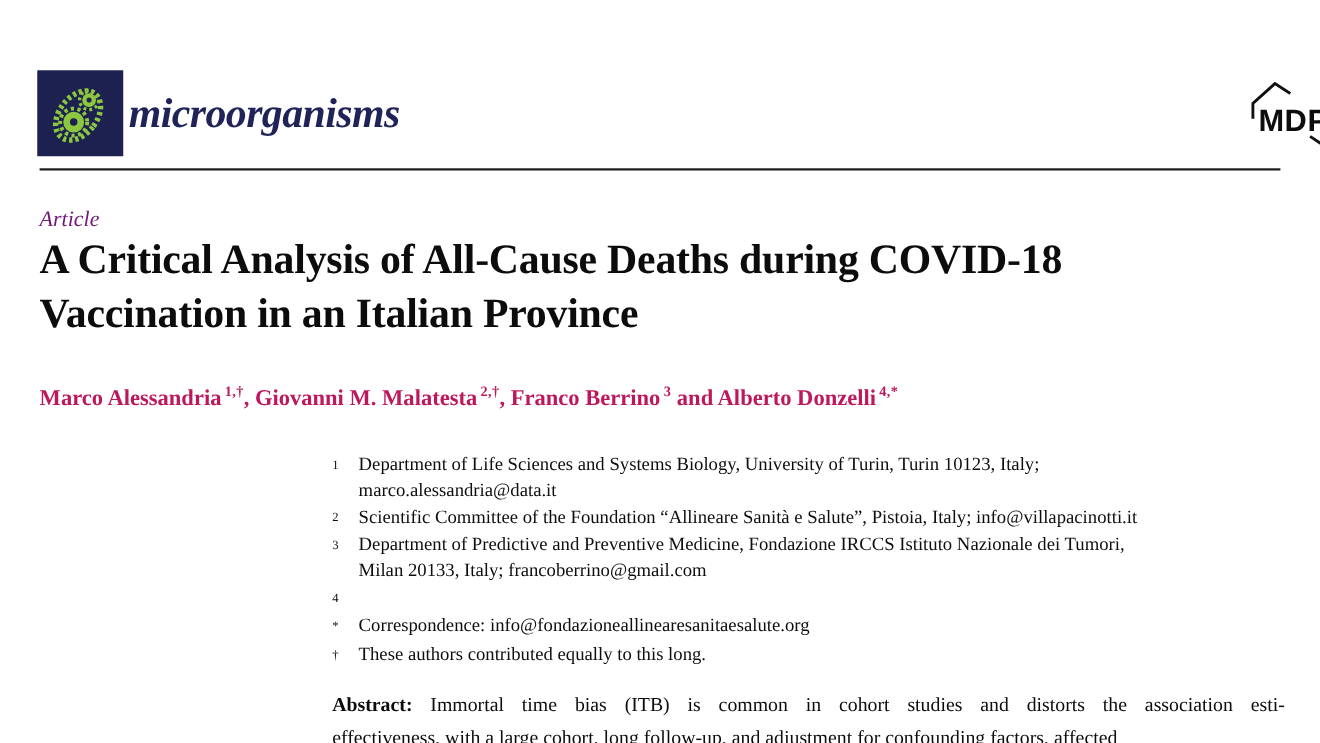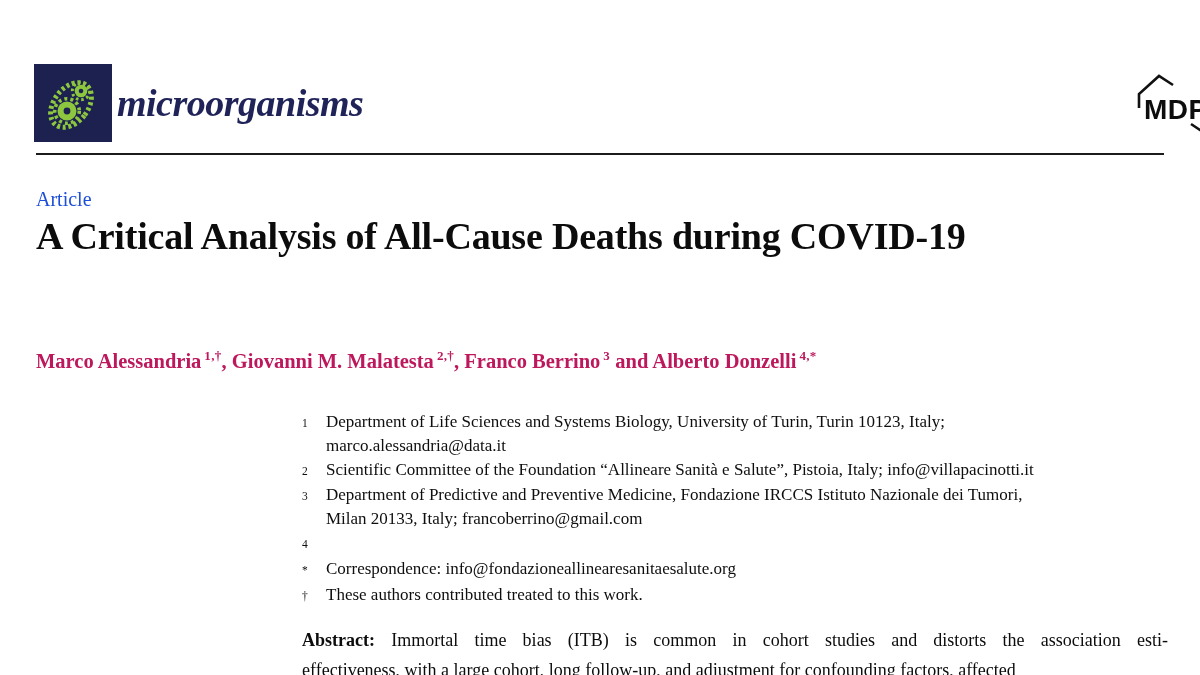--- a/index.html
+++ b/index.html
@@ -9,21 +9,21 @@
   }
   
   .logo-box{position:absolute;left:34px;top:40px;width:78px;height:78px;background:#1c2150;}
   .journal-name{
     position:absolute;left:117px;top:58px;font-size:38px;font-weight:bold;font-style:italic;
     color:#1f2358;letter-spacing:-0.5px;line-height:42px;
   }
   .mdpi-logo{position:absolute;left:1132px;top:48px;width:98px;height:66px;}
   .header-rule{position:absolute;left:36px;top:129px;width:1128px;height:2px;background:#1b1b1b;}
   
-  .article-type{position:absolute;left:36px;top:164px;font-size:20px;color:#1d4ed8;}
+  .article-type{position:absolute;left:36px;top:164px;font-size:20px;font-style:italic;color:#701a75;}
   .title{position:absolute;left:36px;top:188px;margin:0;width:1100px;font-size:38px;
     font-weight:bold;line-height:49px;color:#0c0c0c;letter-spacing:-0.2px;}
   .authors{position:absolute;left:36px;top:324px;width:1120px;font-size:20.5px;font-weight:bold;
     color:#be185d;white-space:nowrap;}
   .authors sup{font-size:13px;margin-left:3px;letter-spacing:0.3px;}
   
   .affiliations{position:absolute;left:302px;top:386px;width:880px;font-size:17px;line-height:23.8px;}
   .affil-row{display:flex;}
   .affil-marker{flex:0 0 24px;font-size:11.5px;padding-top:2px;letter-spacing:0.5px;}
   .affil-line{white-space:nowrap;}
@@ -60,21 +60,22 @@
       <polyline points="59,52 77,64 92,47 92,25" fill="none" stroke="#111" stroke-width="2.6"></polyline>
       <text x="48" y="47" text-anchor="middle" font-family="Liberation Sans, sans-serif" font-size="28" font-weight="bold" letter-spacing="0.5" fill="#0d0d0d">MDPI</text>
     </svg>
   </div>
 
   <div class="header-rule"></div>
 
   <div class="article-type">Article</div>
 
   <h1 class="title">
-    <div>A Critical Analysis of All-Cause Deaths during COVID-19</div>
+    <div>A Critical Analysis of All-Cause Deaths during COVID-18</div>
+    <div>Vaccination in an Italian Province</div>
   </h1>
 
   <div class="authors" id="authors"><span>Marco Alessandria</span><sup>1,†</sup><span>, </span><span>Giovanni M. Malatesta</span><sup>2,†</sup><span>, </span><span>Franco Berrino</span><sup>3</sup><span> and </span><span>Alberto Donzelli</span><sup>4,*</sup></div>
 
   <div class="affiliations" id="affiliations">
       <div class="affil-row">
         <span class="affil-marker">1</span>
         <div class="affil-text">
           <div class="affil-line">Department of Life Sciences and Systems Biology, University of Turin, Turin 10123, Italy;</div>
           <div class="affil-line">marco.alessandria@data.it</div>
@@ -98,21 +99,21 @@
       </div>
       <div class="affil-row">
         <span class="affil-marker">*</span>
         <div class="affil-text">
           <div class="affil-line">Correspondence: info@fondazioneallinearesanitaesalute.org</div>
         </div>
       </div>
       <div class="affil-row">
         <span class="affil-marker">†</span>
         <div class="affil-text">
-          <div class="affil-line">These authors contributed treated to this work.</div>
+          <div class="affil-line">These authors contributed equally to this long.</div>
         </div>
       </div>
     </div>
 
   <div class="abstract" id="abstract">
       <div class="abs-line just"><span class="abs-label">Abstract:</span><span> Immortal time bias (ITB) is common in cohort studies and distorts the association esti-</span></div>
       <div class="abs-line">effectiveness, with a large cohort, long follow-up, and adjustment for confounding factors, affected</div>
     </div>
 
 </div>

